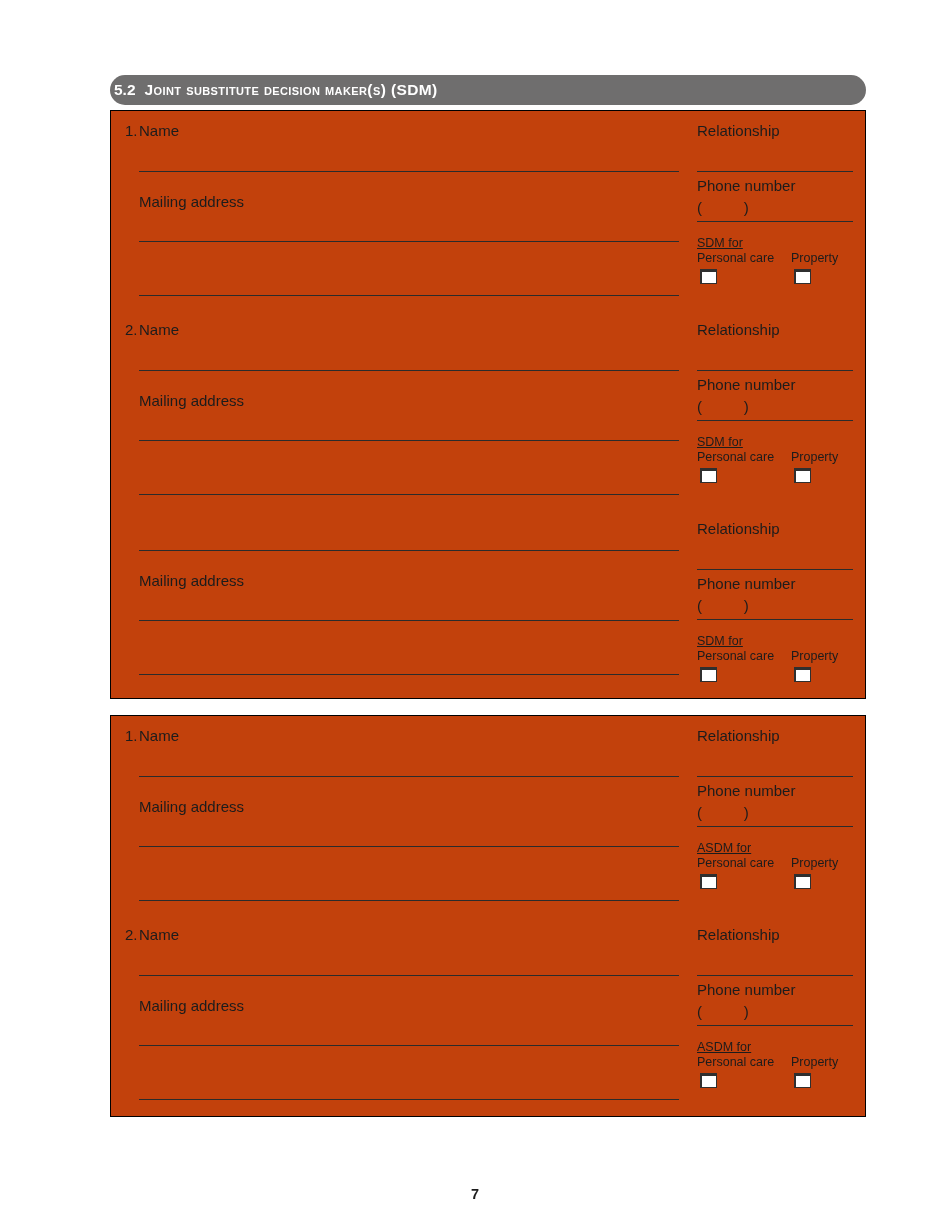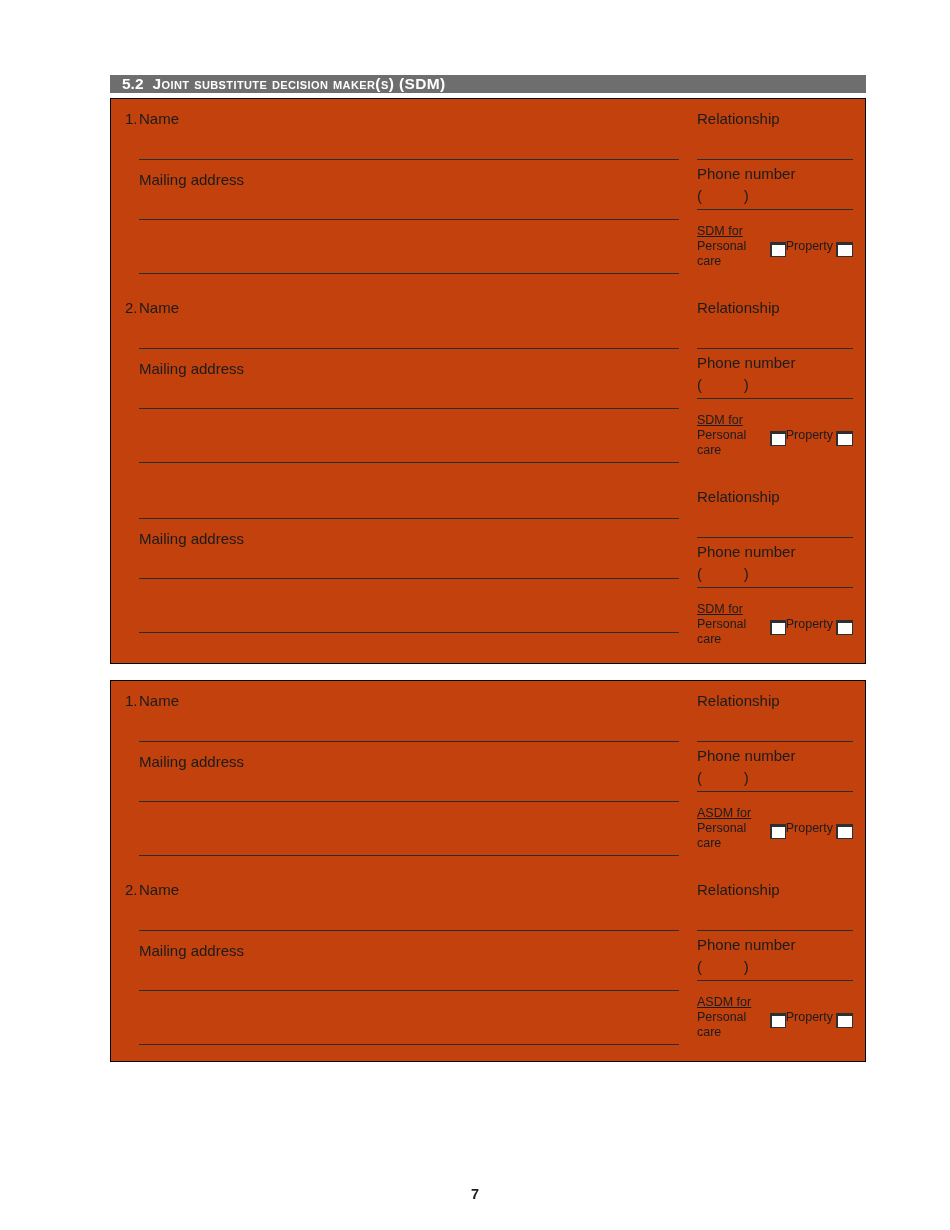--- a/index.html
+++ b/index.html
@@ -3,23 +3,23 @@
 <meta charset="utf-8">
 <style>
   * { margin:0; padding:0; box-sizing:border-box; }
   html,body { background:#ffffff; }
   body { font-family:"Liberation Sans", sans-serif; color:#1c1c1c; }
   .sheet { position:relative; width:950px; height:1230px; background:#fff; overflow:hidden; }
   .content { position:absolute; left:110px; top:75px; width:756px; }
 
   .section { margin:0 0 16px 0; }
   .section-header {
-    background:#6f6e6e; color:#ffffff; height:18px;
+    background:#6f6e6e; color:#ffffff; height:30px;
     display:flex; align-items:center; gap:9px;
-    padding-left:12px; font-weight:bold; font-size:15.5px;
+    padding-left:4px; font-weight:bold; font-size:15.5px;border-radius:15px;
   }
   .sec-title { font-variant:small-caps; letter-spacing:0.4px; }
   .section-box {
     border:1.6px solid #000;
     margin-top:5px;
     padding:10px 12px 14px 14px;
     background:#c2410c;
   }
 
   .entry { display:flex; gap:18px; margin-bottom:24px; }
@@ -28,32 +28,32 @@
   .col-left { flex:1; padding-left:14px; }
   .col-right { width:156px; flex:none; }
 
   .lbl { font-size:15px; line-height:19px; }
   .name-row { margin-left:-14px; font-size:15px; line-height:19px; }
   .num { display:inline-block; width:14px; }
 
   .fill-line { border-bottom:1.4px solid #2b2b2b; height:0; }
 
   .line-name  { margin-top:31px; }
-  .lbl-mailing{ margin-top:10px; }
+  .lbl-mailing{ margin-top:20px; }
   .line-addr1 { margin-top:30px; }
   .line-addr2 { margin-top:53px; }
 
   .line-rel   { margin-top:31px; }
   .lbl-phone  { margin-top:4px; }
   .parens     { margin-top:3px; font-size:15px; line-height:19px; white-space:pre; }
   .line-phone { margin-top:4px; }
 
   .cb-heading { margin-top:14px; font-size:12.5px; line-height:14px;text-decoration:underline; }
   .cb-cols { display:flex; margin-top:1px; }
-  .cb-col { display:flex; flex-direction:row; }
+  .cb-col { display:flex; flex-direction:column; }
   .cb-col.pc { width:94px; }
   .cb-label { font-size:12.5px; line-height:15px; }
   .checkbox {
     margin-top:3px; margin-left:3px;
     width:17px; height:15px; background:#fff;
     border-top:3px solid #2f2f2f; border-left:2px solid #2f2f2f;
     border-right:1px solid #2f2f2f; border-bottom:1px solid #2f2f2f;
   }
 
   .page-number {

